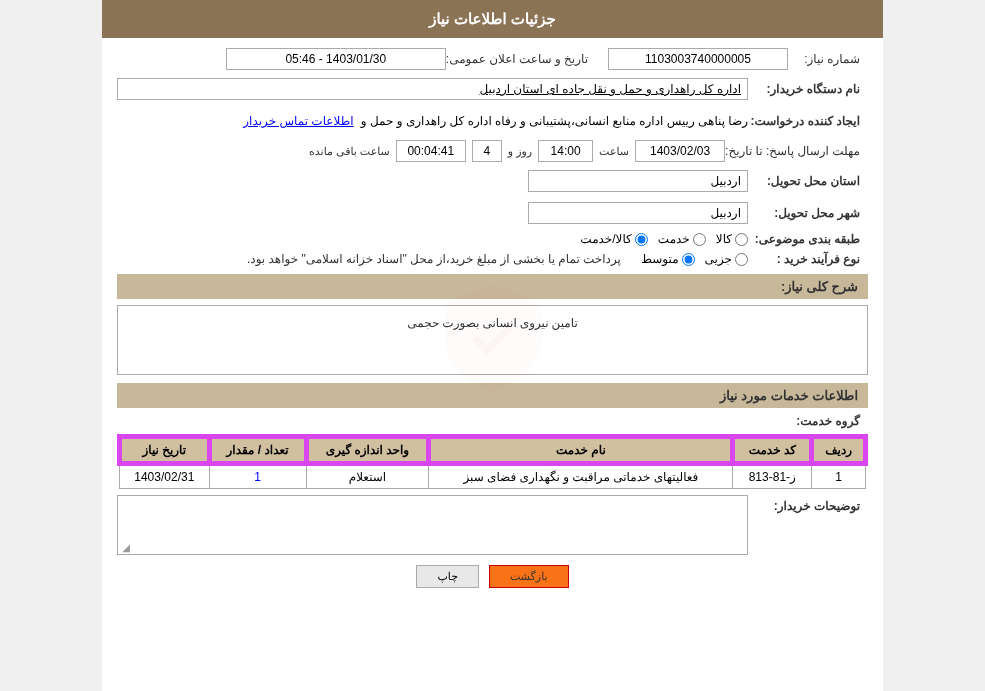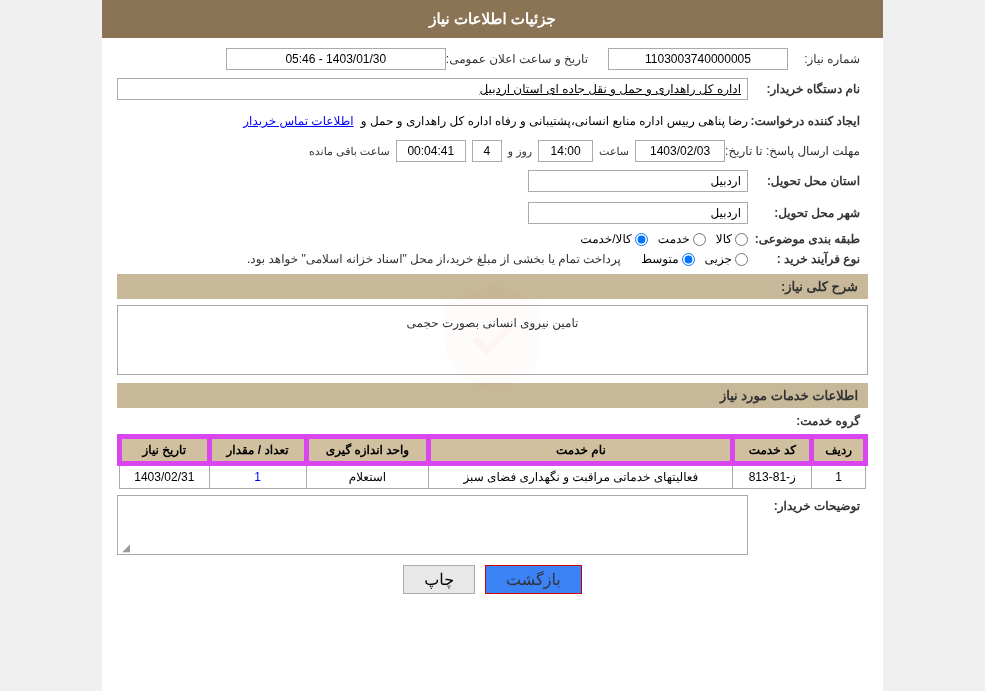--- a/index.html
+++ b/index.html
@@ -122,20 +122,21 @@
       padding: 5px 10px;
       margin: 8px 0 6px 0;
       text-align: right;
     }
     .watermark-area {
       position: relative;
       border: 1px solid #aaa;
       min-height: 70px;
       margin-bottom: 6px;
       background: #fff;
+      font-family: Liberation Serif, serif;
     }
     .watermark-text {
       text-align: center;
       padding: 10px;
       font-size: 12px;
       color: #333;
       position: relative;
       z-index: 1;
     }
     .group-row {
@@ -216,28 +217,28 @@
       justify-content: center;
       gap: 10px;
       margin-top: 10px;
       margin-bottom: 10px;
     }
     .btn {
       padding: 4px 20px;
       border: 1px solid #aaa;
       background: #e8e8e8;
       cursor: pointer;
-      font-size: 16px;
+      font-size: 11px;
       font-family: Tahoma, Arial, sans-serif;
     }
     .btn-print {
       background: #e8e8e8;
     }
     .btn-back {
-      background: #3b82f6;
+      background: #f97316;
       border-color: #c00;
       color: #333;
     }
     .id-and-announce {
       display: flex;
       align-items: center;
       margin-bottom: 6px;
       direction: rtl;
     }
     .shomara-label {

